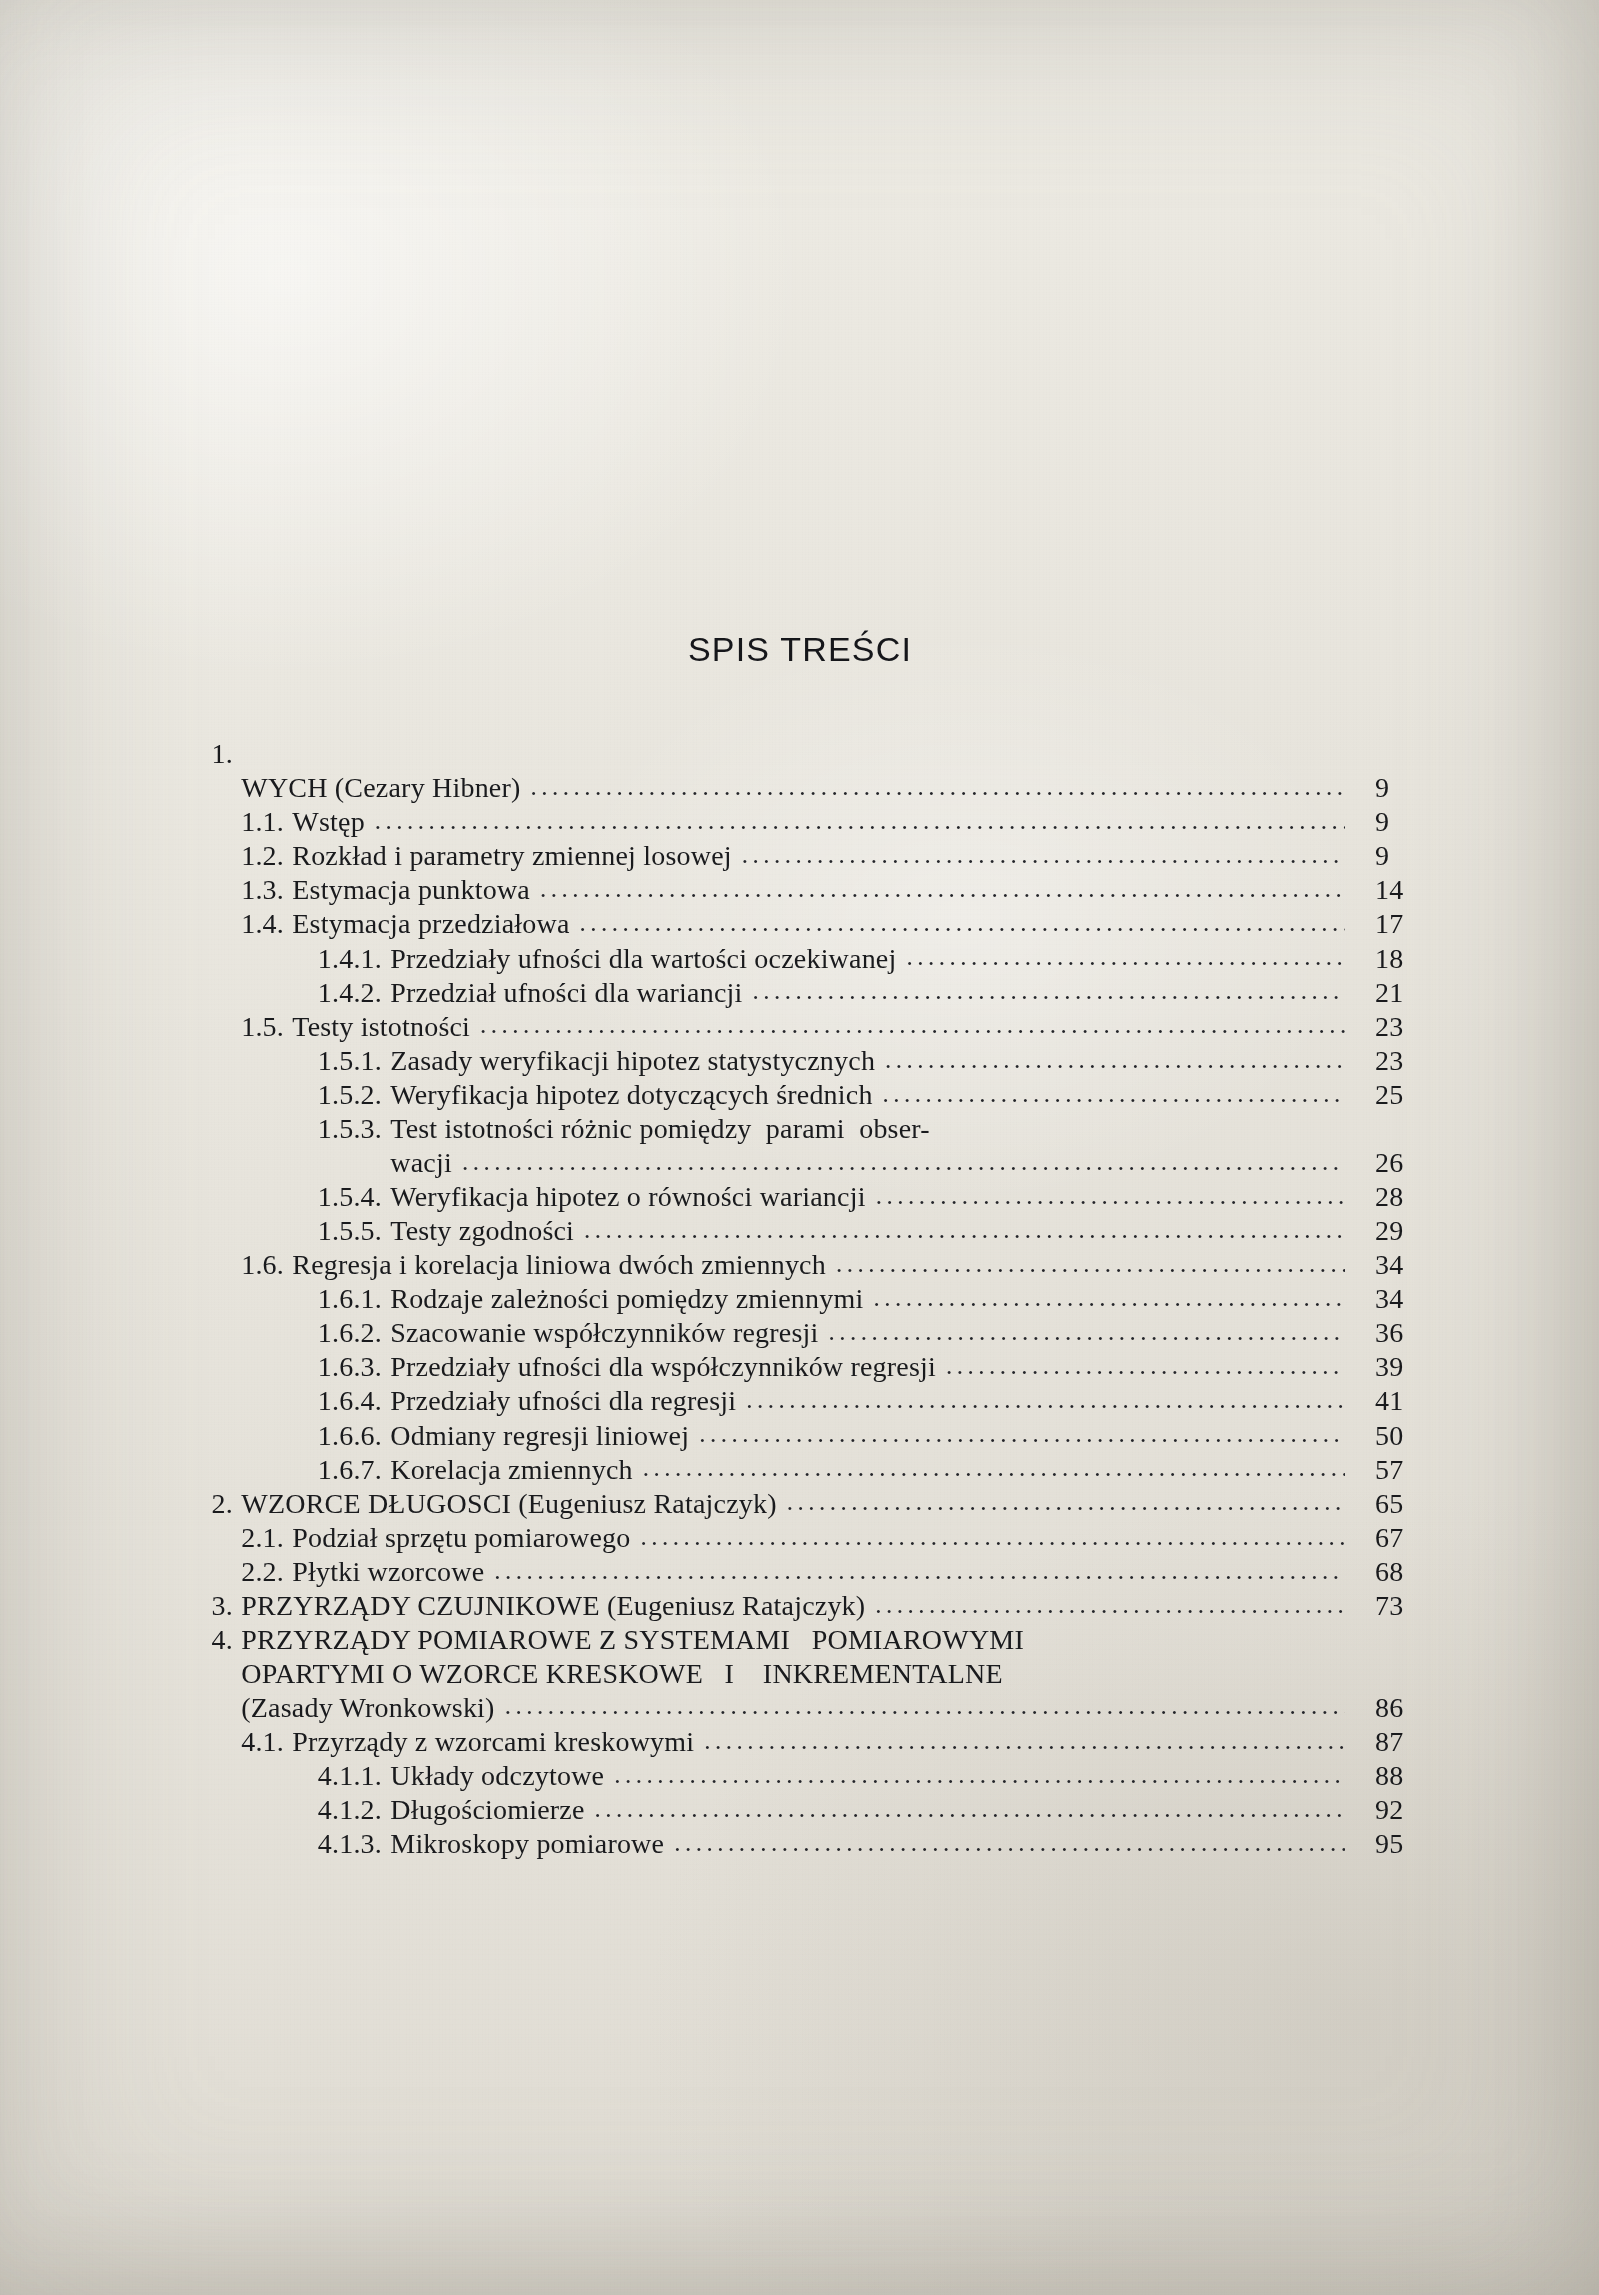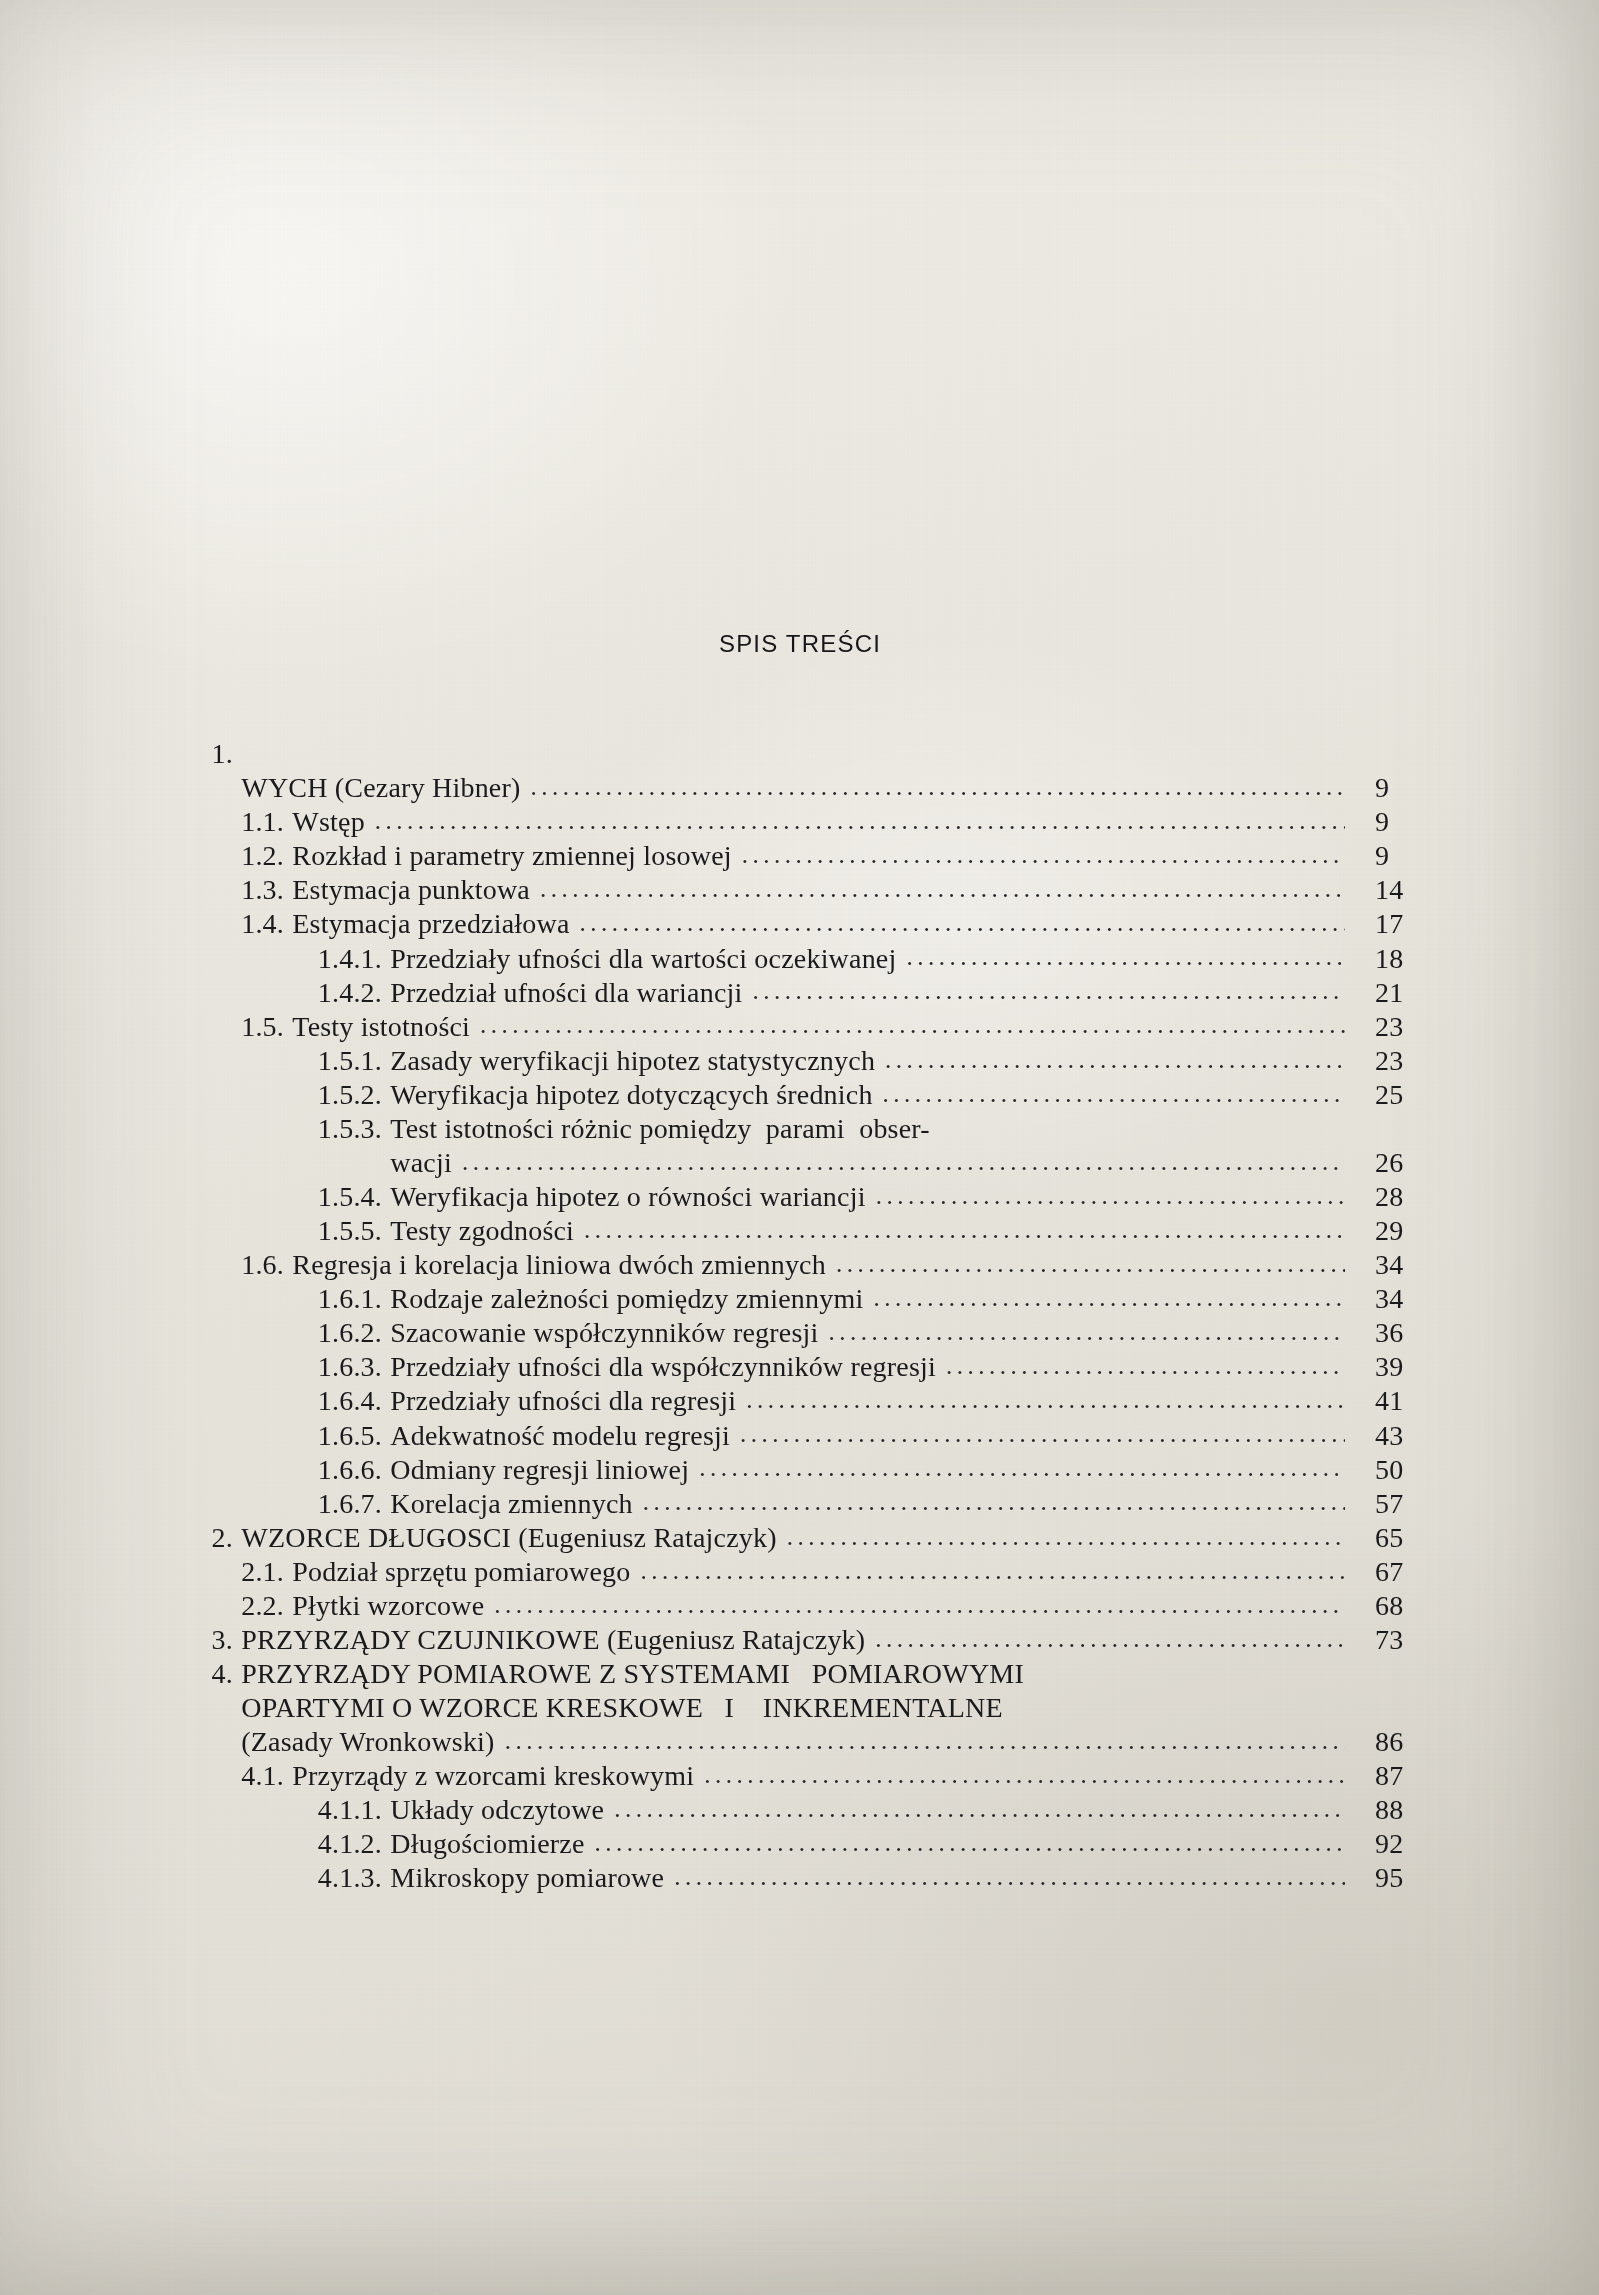--- a/index.html
+++ b/index.html
@@ -51,21 +51,21 @@
     height: 2295px;
   }
 
   .doc-title {
     position: absolute;
     left: 0;
     top: 630px;
     width: 1600px;
     text-align: center;
     font-family: "Liberation Sans", sans-serif;
-    font-size: 24px;
+    font-size: 34px;
     letter-spacing: 1.2px;
     color: #15161a;
     font-weight: 400;
   }
 
   .toc {
     position: absolute;
     left: 162px;
     top: 740px;
     width: 1289px;
@@ -241,26 +241,20 @@
           <span class="dots"></span>
           <span class="page">39</span>
         </div>
         <div class="row ind2">
           <span class="num" style="width: 98px;">1.6.4.</span>
           <span class="label">Przedziały ufności dla regresji</span>
           <span class="dots"></span>
           <span class="page">41</span>
         </div>
         <div class="row ind2">
-          <span class="num" style="width: 98px;">1.6.5.</span>
-          <span class="label">Adekwatność modelu regresji</span>
-          <span class="dots"></span>
-          <span class="page">43</span>
-        </div>
-        <div class="row ind2">
           <span class="num" style="width: 98px;">1.6.6.</span>
           <span class="label">Odmiany regresji liniowej</span>
           <span class="dots"></span>
           <span class="page">50</span>
         </div>
         <div class="row ind2">
           <span class="num" style="width: 98px;">1.6.7.</span>
           <span class="label">Korelacja zmiennych</span>
           <span class="dots"></span>
           <span class="page">57</span>

